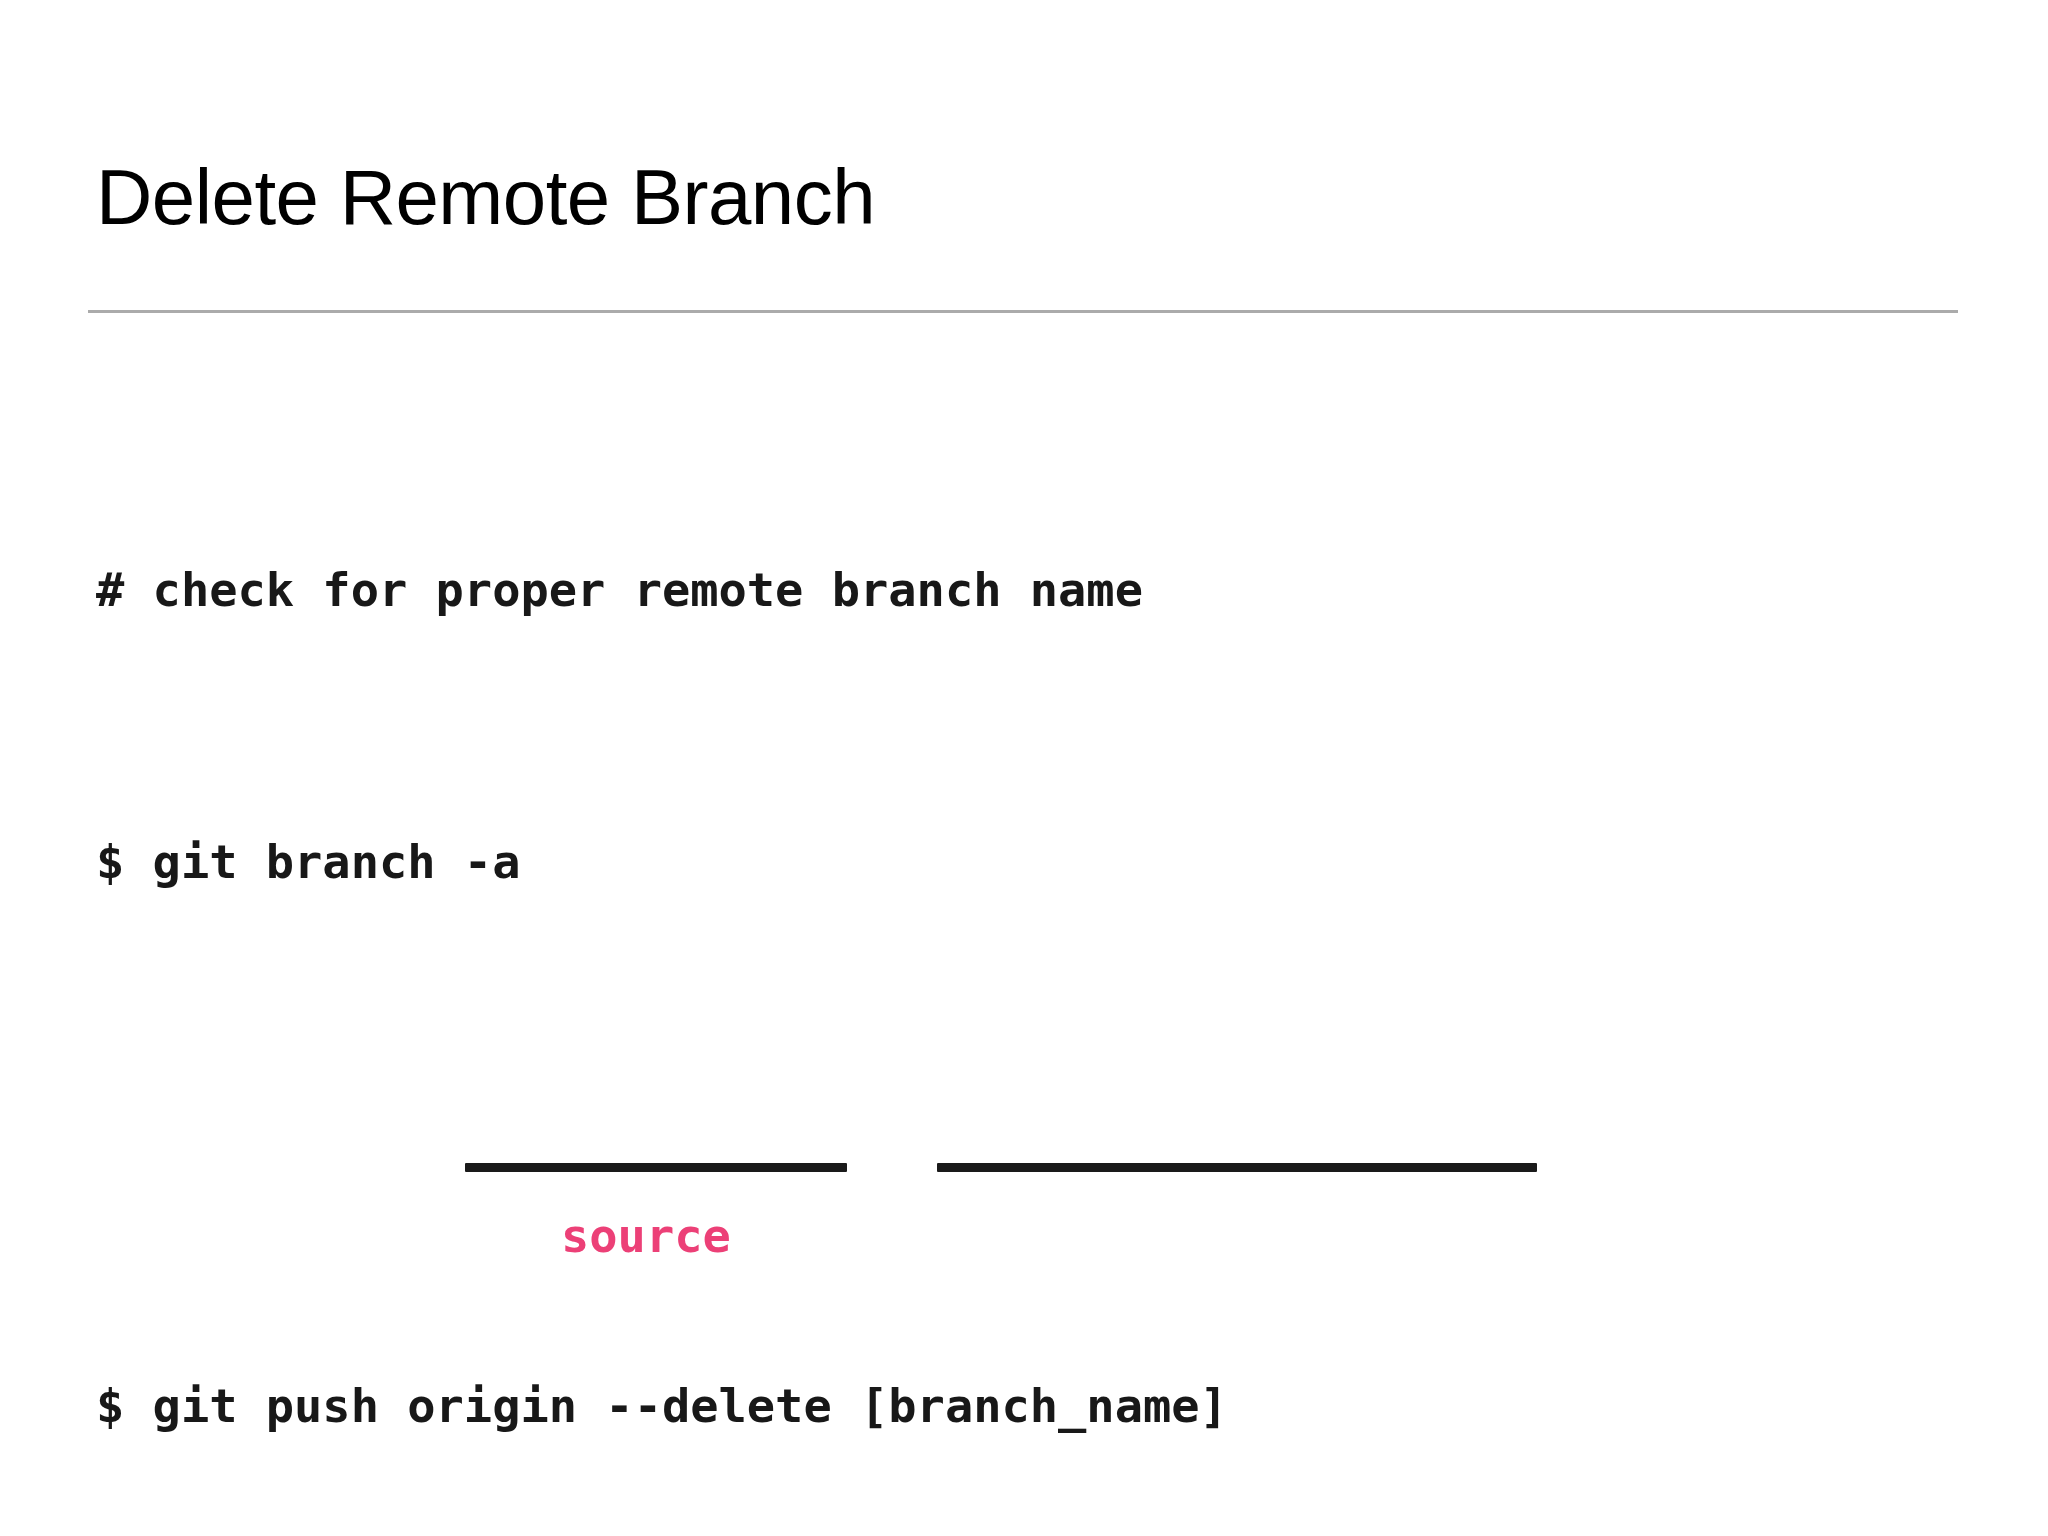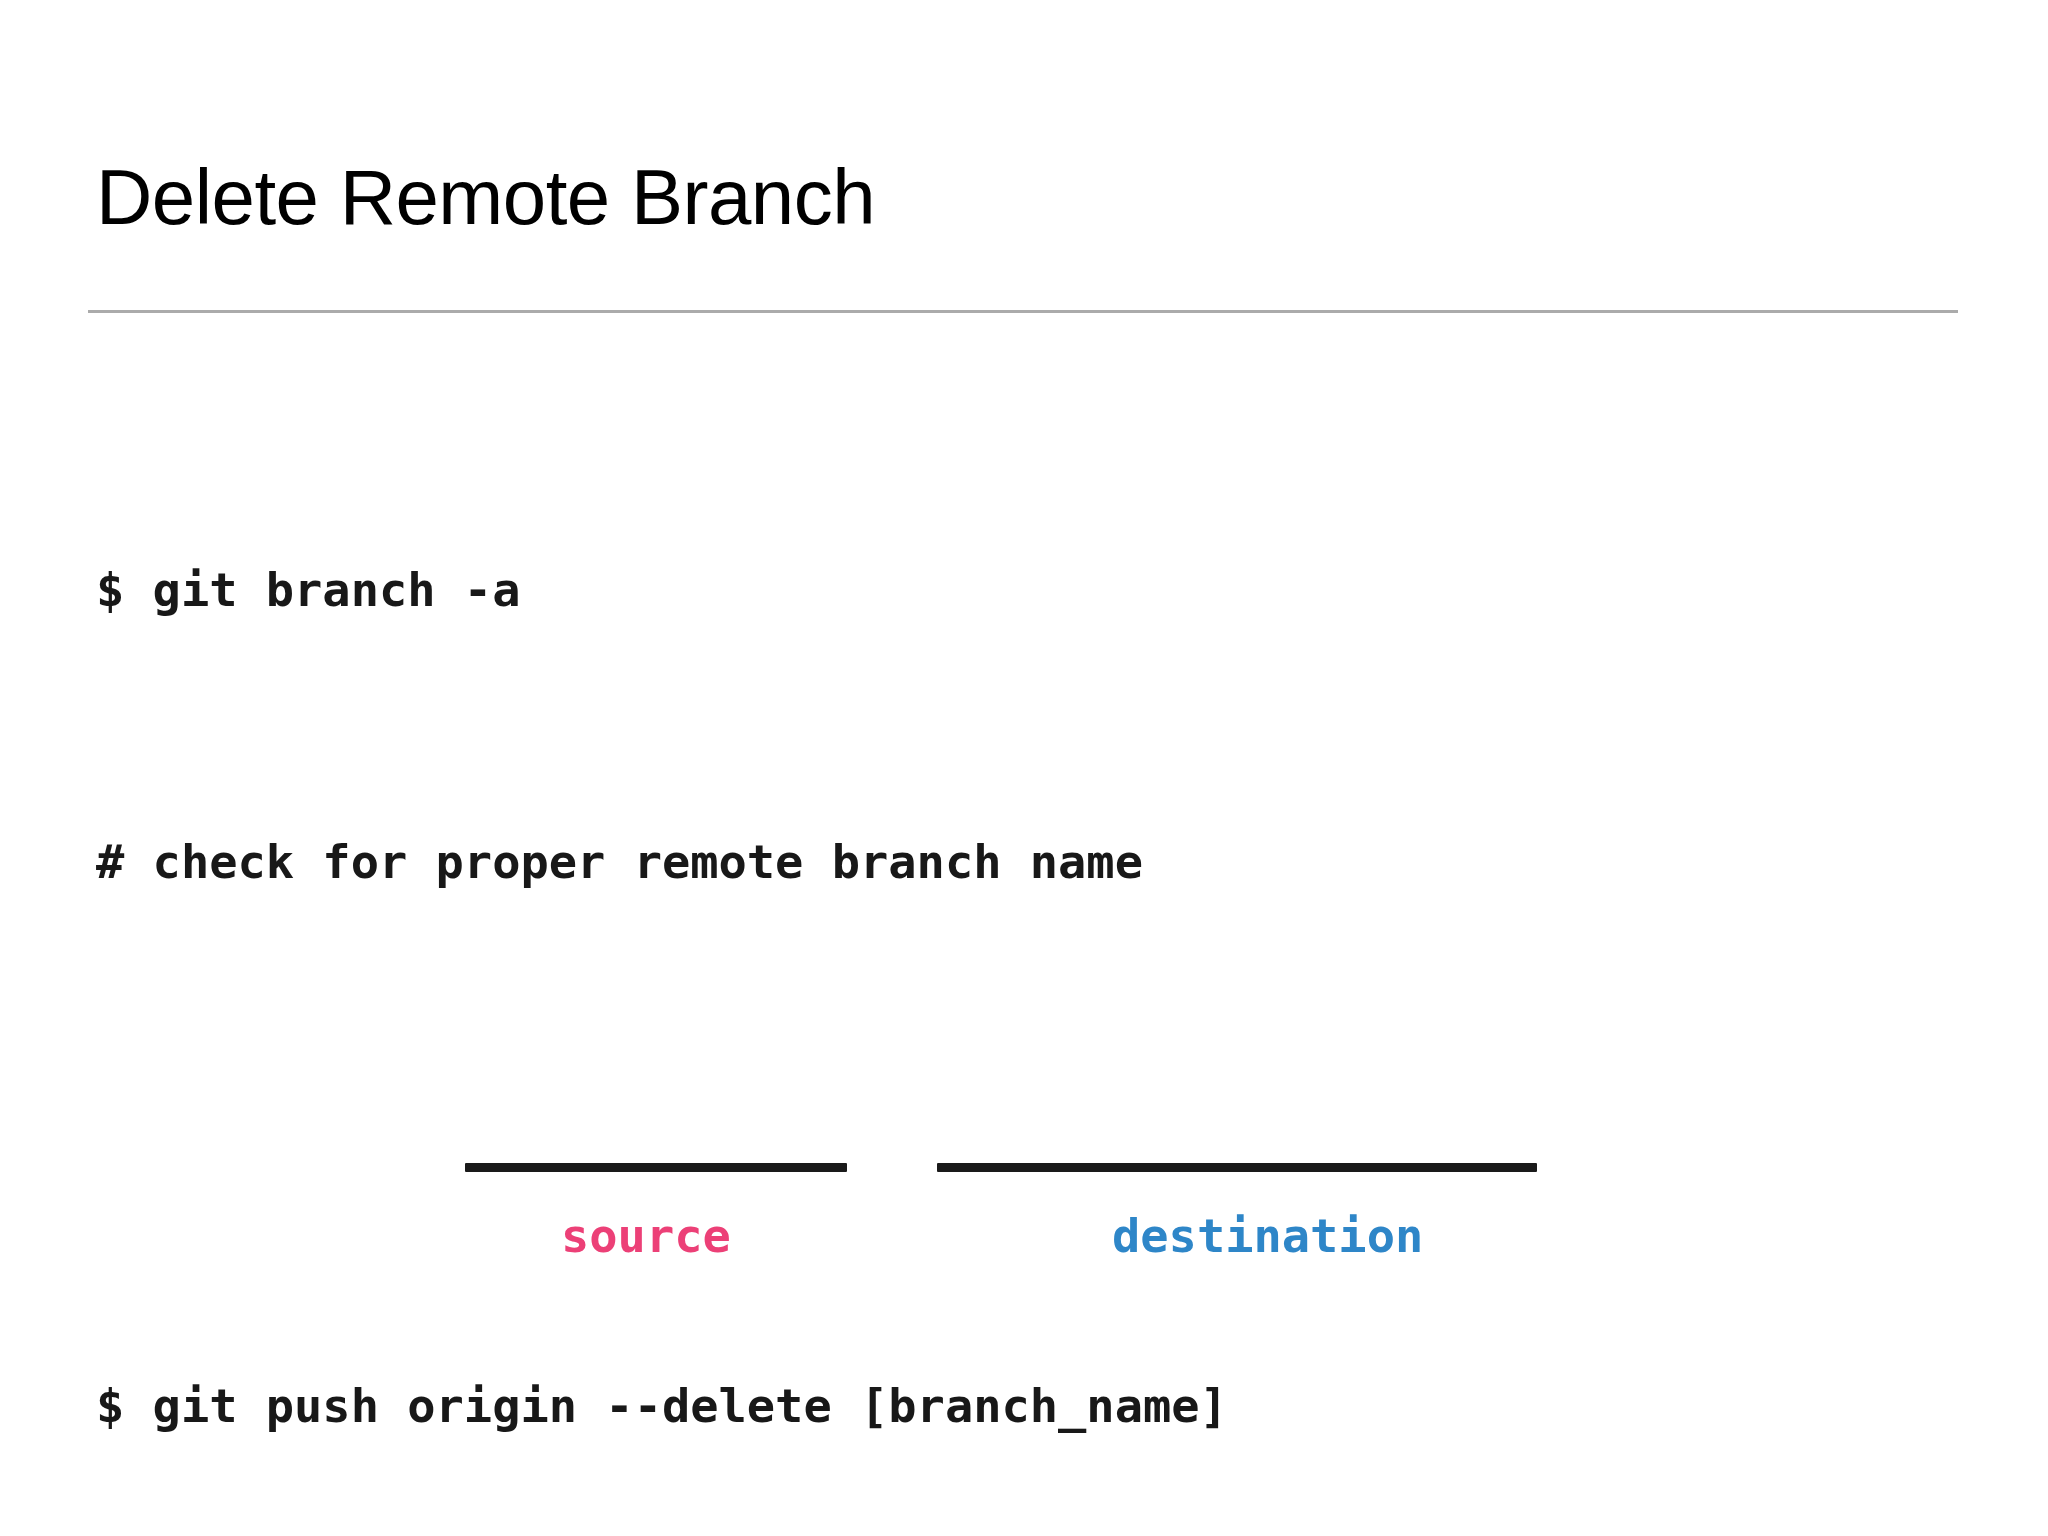--- a/index.html
+++ b/index.html
@@ -99,23 +99,23 @@
 <body>
 
 <div class="slide">
 
   <div class="slide-title">Delete Remote Branch</div>
 
   <div class="title-rule" style="background: rgb(171, 171, 171);"></div>
 
   <div class="code-block">
 
+    <div class="code-line"># check for proper remote branch name</div>
+
     <div class="code-line">$ git branch -a</div>
-
-    <div class="code-line"># check for proper remote branch name</div>
 
     <div class="code-line blank"></div>
 
     <div class="code-line">$ git push origin --delete [branch_name]</div>
 
     
 
     
 
     
@@ -136,15 +136,14 @@
 
     
   </div>
 
   <div class="ann-bar source" style="background: rgb(26, 26, 26);"></div>
 
   <div class="ann-bar dest" style="background: rgb(26, 26, 26);"></div>
 
   <div class="ann-label source" style="color: rgb(236, 64, 119);">source</div>
 
-  <div class="ann-label dest" style="color: rgb(46, 134, 200);">destination</div>
 
 </div>
 
 </body></html>

